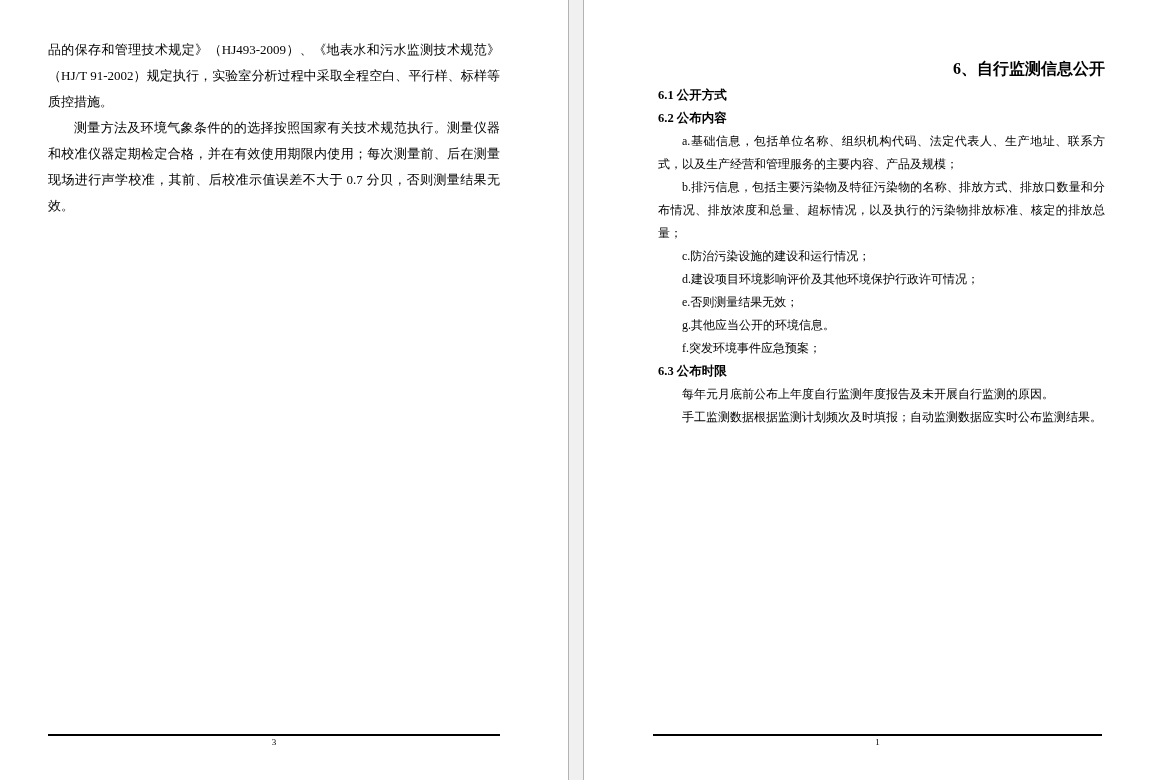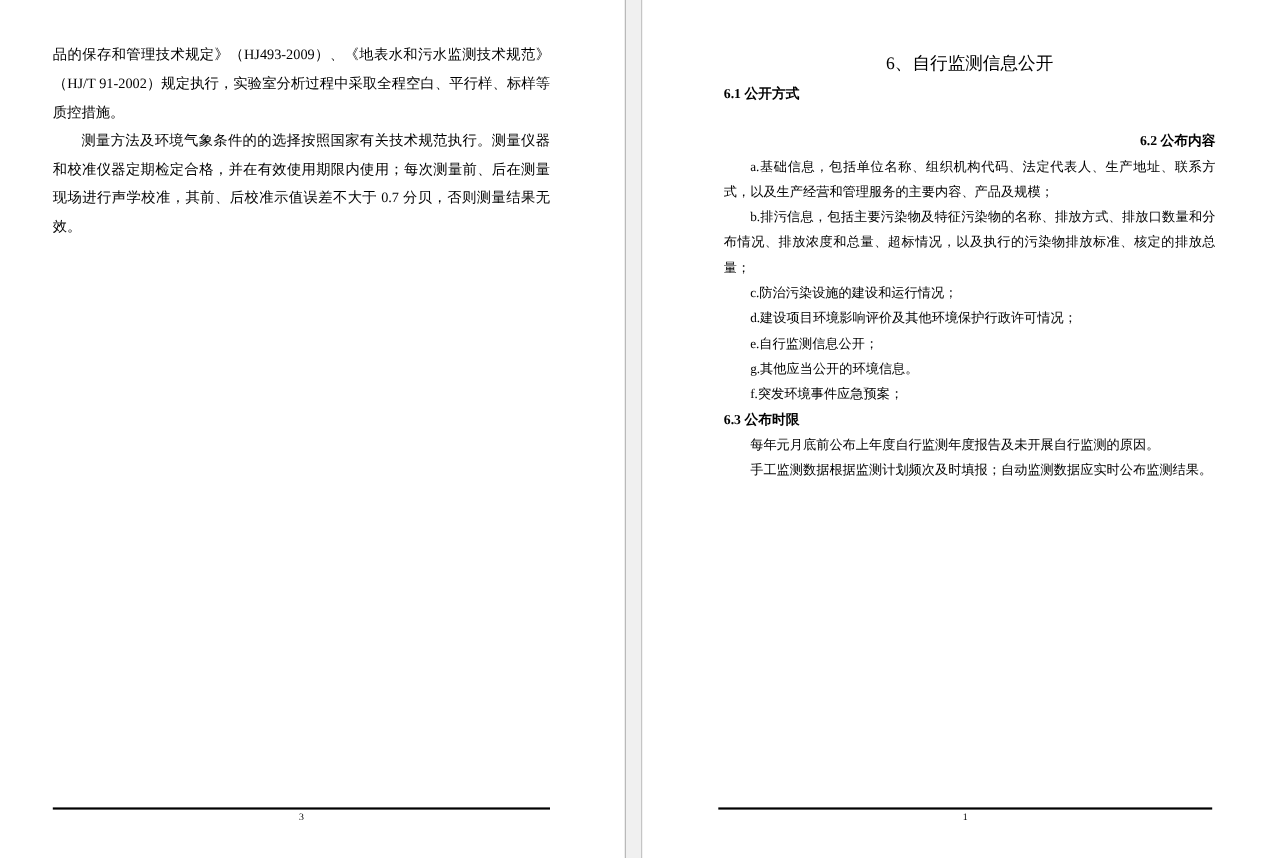--- a/index.html
+++ b/index.html
@@ -32,28 +32,28 @@
   }
   .content-left p { margin: 0; }
 
   
   .content-right {
     position: absolute; left: 74px; top: 40px; width: 447px;
     font-size: 12px; line-height: 23px;
     text-align: justify;
   }
   .content-right h1 {
-    font-size: 16px; line-height: 26px; font-weight: normal;
-    text-align: center; margin: 6px 0 2px 0;
+    font-size: 16px; line-height: 26px; font-weight: bold;
+    text-align: right; margin: 16px 0 2px 0;
   }
   .content-right h2 {
     font-size: 12.5px; line-height: 23px; font-weight: bold;
     text-align: left; margin: 0;
   }
-  .content-right h2.gap-above { margin-top: 20px; text-align: right; }
+  .content-right h2.gap-above { margin-top: 0; }
   .content-right p { margin: 0; }
 
   .indent { text-indent: 2em; }
 
   
   .page-footer { position: absolute; top: 734px; }
   .footer-left  { left: 48px; width: 452px; }
   .footer-right { left: 69px; width: 449px; }
   .footer-rule { border-top: 2px solid #000000; height: 0; }
   .page-number {
@@ -83,21 +83,21 @@
     <div class="content-right">
       <h1>6、自行监测信息公开</h1>
 
       <h2>6.1 公开方式</h2>
 
       <h2 class="gap-above">6.2 公布内容</h2>
       <p class="indent">a.基础信息，包括单位名称、组织机构代码、法定代表人、生产地址、联系方式，以及生产经营和管理服务的主要内容、产品及规模；</p>
       <p class="indent">b.排污信息，包括主要污染物及特征污染物的名称、排放方式、排放口数量和分布情况、排放浓度和总量、超标情况，以及执行的污染物排放标准、核定的排放总量；</p>
       <p class="indent">c.防治污染设施的建设和运行情况；</p>
       <p class="indent">d.建设项目环境影响评价及其他环境保护行政许可情况；</p>
-      <p class="indent">e.自行监测信息公开；</p>
+      <p class="indent">e.否则测量结果无效；</p>
       <p class="indent">g.其他应当公开的环境信息。</p>
       <p class="indent">f.突发环境事件应急预案；</p>
 
       <h2>6.3 公布时限</h2>
       <p class="indent">每年元月底前公布上年度自行监测年度报告及未开展自行监测的原因。</p>
       <p class="indent">手工监测数据根据监测计划频次及时填报；自动监测数据应实时公布监测结果。</p>
     </div>
     <footer class="page-footer footer-right">
       <div class="footer-rule"></div>
       <div class="page-number">1</div>

